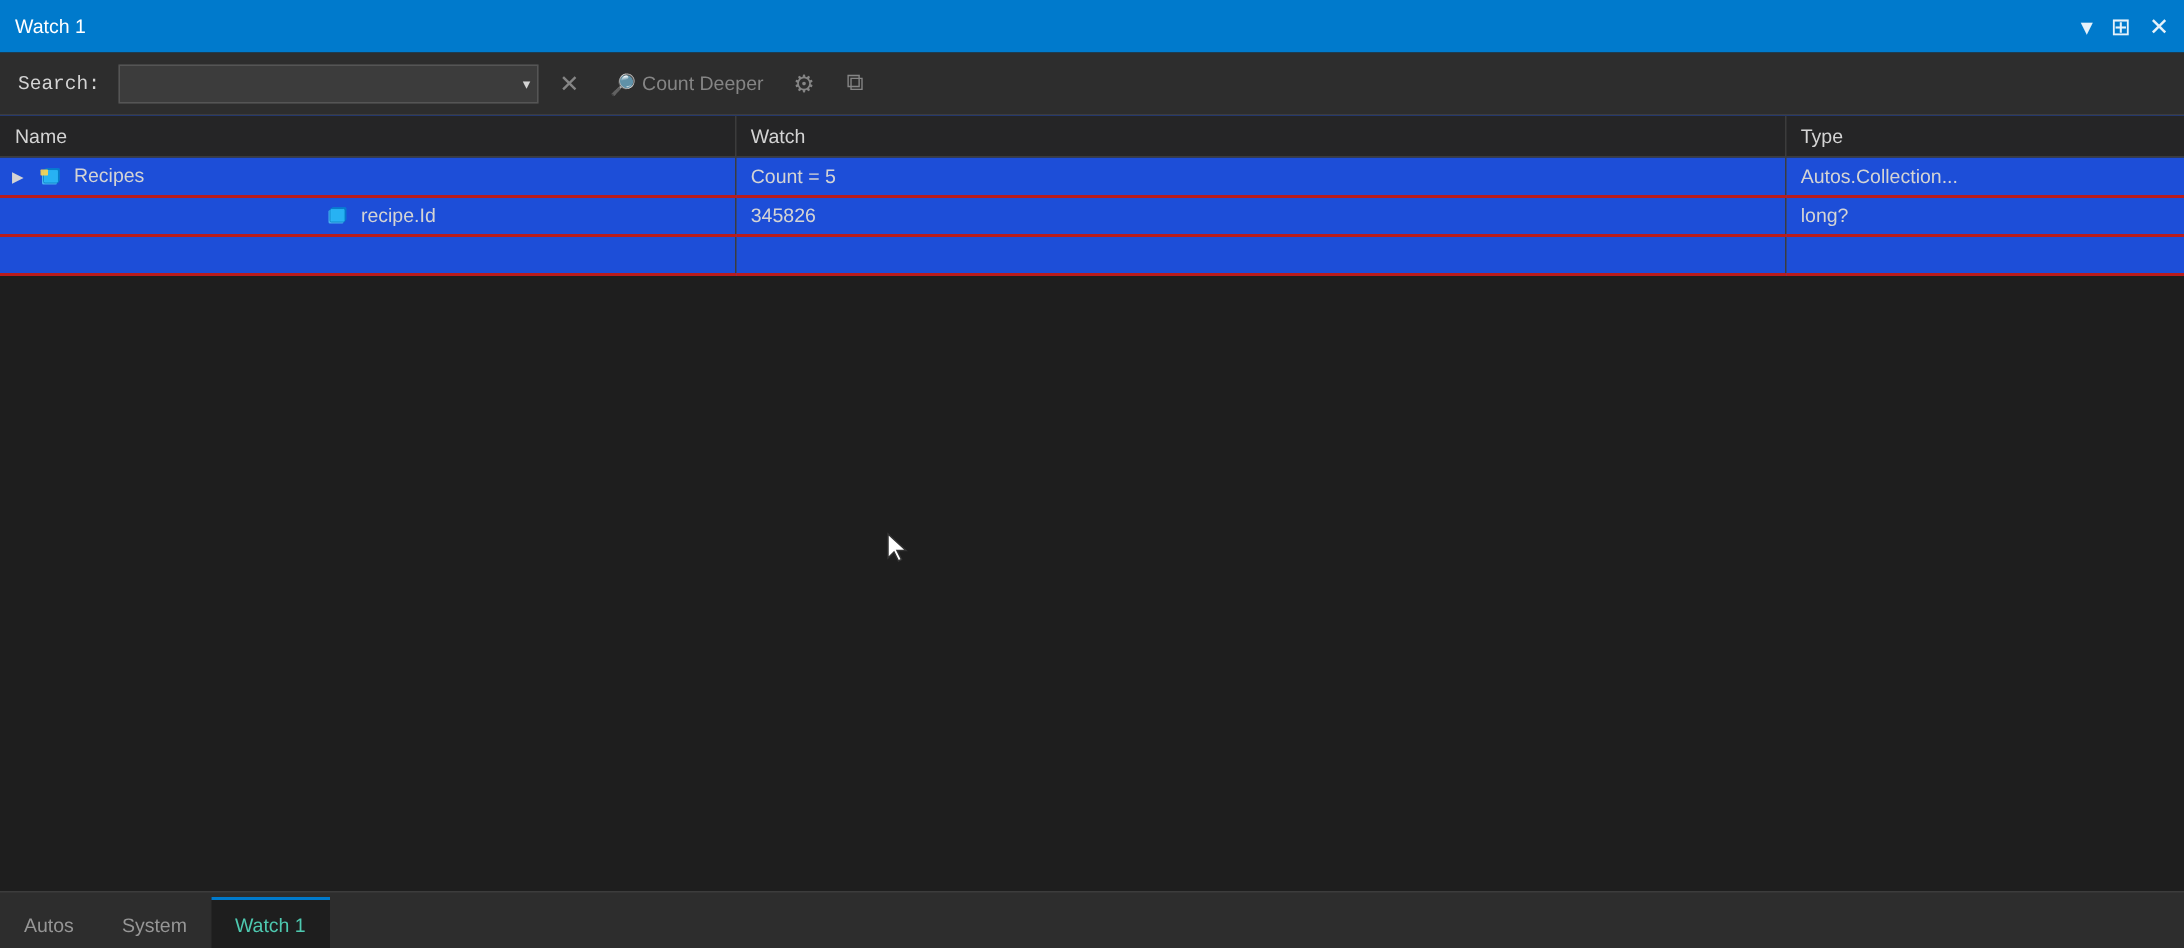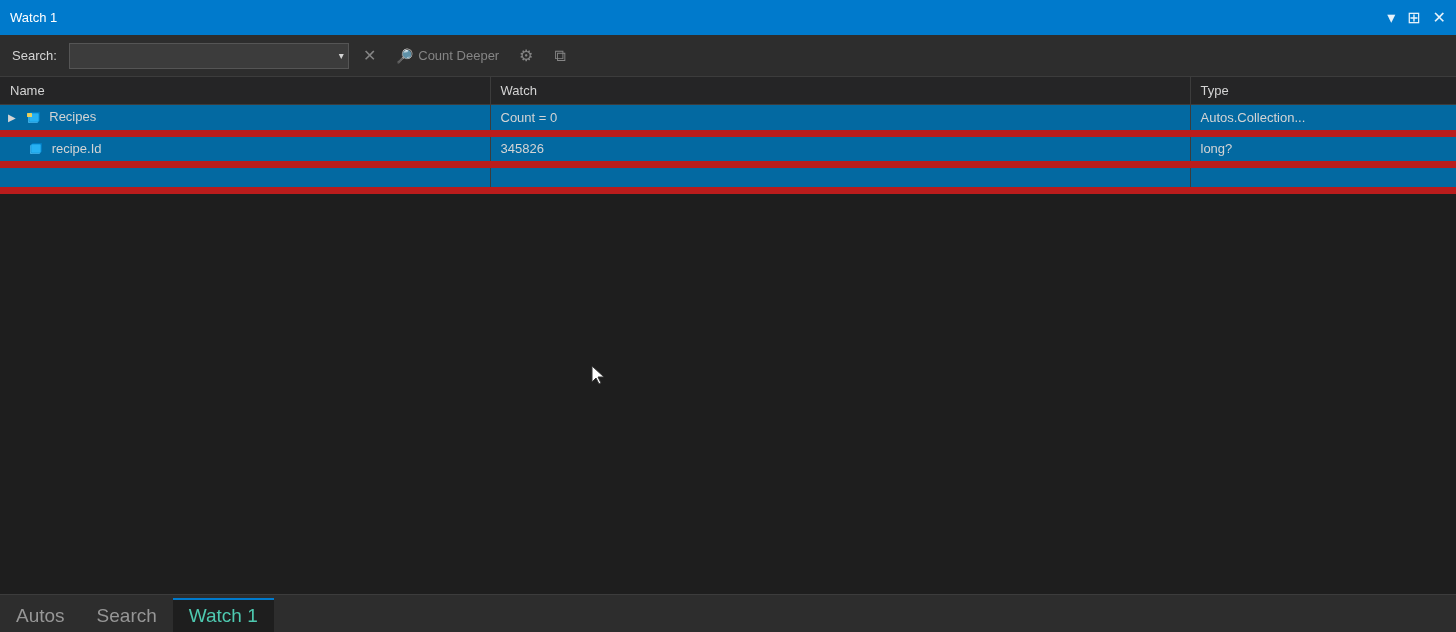--- a/index.html
+++ b/index.html
@@ -50,20 +50,21 @@
       align-items: center;
       padding: 0 12px;
       gap: 8px;
       flex-shrink: 0;
       border-bottom: 1px solid #3c3c3c;
     }
     .toolbar-label {
       font-size: 13px;
       color: #d4d4d4;
       margin-right: 4px;
+      font-family: Liberation Mono, monospace;
     }
     .search-input-wrapper {
       display: flex;
       align-items: center;
       background: #3c3c3c;
       border: 1px solid #555;
       height: 26px;
       width: 280px;
       position: relative;
     }
@@ -112,21 +113,21 @@
     .search-deeper-btn .icon {
       font-size: 14px;
     }
 
     
     .main-content {
       flex: 1;
       display: flex;
       flex-direction: column;
       overflow: hidden;
-      background: #0369a1;
+      background: #1d4ed8;
     }
 
     
     .watch-table {
       width: 100%;
       border-collapse: collapse;
       table-layout: fixed;
     }
     .watch-table th {
       background: #252526;
@@ -137,39 +138,40 @@
       padding: 6px 10px;
       border-bottom: 1px solid #3c3c3c;
       border-right: 1px solid #3c3c3c;
     }
     .watch-table th:last-child {
       border-right: none;
     }
     .watch-table td {
       padding: 4px 10px;
       font-size: 13px;
-      border-bottom: 7px solid #b91c1c;
+      border-bottom: 2px solid #b91c1c;
       border-right: 1px solid #3c3c3c;
       height: 26px;
       white-space: nowrap;
       overflow: hidden;
       text-overflow: ellipsis;
     }
     .watch-table td:last-child {
       border-right: none;
     }
     .col-name { width: 490px; }
     .col-value { width: 700px; }
     .col-type { width: auto; }
 
     .row-recipes td:first-child {
       padding-left: 8px;
     }
     .row-recipe-id td:first-child {
       padding-left: 28px;
+      text-align: center;
     }
     .row-empty td {
       height: 26px;
     }
 
     .expand-arrow {
       display: inline-block;
       width: 14px;
       font-size: 10px;
       color: #d4d4d4;
@@ -184,21 +186,21 @@
       align-items: flex-end;
       padding: 0 0;
       border-top: 1px solid #3c3c3c;
       flex-shrink: 0;
     }
     .tab-item {
       height: 34px;
       display: flex;
       align-items: center;
       padding: 0 16px;
-      font-size: 19px;
+      font-size: 13px;
       cursor: pointer;
       color: #969696;
       border-top: 2px solid transparent;
       user-select: none;
     }
     .tab-item.active {
       color: #4ec9b0;
       background: #1e1e1e;
       border-top: 2px solid #007acc;
     }
@@ -280,21 +282,21 @@
           <span class="expand-arrow">▶</span>
           
           <svg class="icon-svg" width="16" height="16" viewBox="0 0 16 16">
             <rect x="2" y="4" width="10" height="9" rx="1" fill="#4fc3f7" opacity="0.85"></rect>
             <rect x="4" y="2" width="10" height="9" rx="1" fill="#0288d1" opacity="0.7"></rect>
             <rect x="3" y="3" width="10" height="9" rx="1" fill="#29b6f6" opacity="0.9" stroke="#0277bd" stroke-width="0.5"></rect>
             <rect x="1" y="3" width="5" height="4" rx="0.5" fill="#ffd54f" opacity="0.9"></rect>
           </svg>
           <span>Recipes</span>
         </td>
-        <td>Count = 0</td>
+        <td>Count = 5</td>
         <td>Autos.Collection...</td>
       </tr>
 
       <tr class="row-recipe-id">
         <td>
           
           <svg class="icon-svg" width="16" height="16" viewBox="0 0 16 16">
             <rect x="2" y="4" width="10" height="9" rx="1" fill="#4fc3f7" opacity="0.85"></rect>
             <rect x="4" y="2" width="10" height="9" rx="1" fill="#0288d1" opacity="0.7"></rect>
             <rect x="3" y="3" width="10" height="9" rx="1" fill="#29b6f6" opacity="0.9" stroke="#0277bd" stroke-width="0.5"></rect>
@@ -319,18 +321,18 @@
       <path d="M2 2L2 18L6 14L9 20L11 19L8 13L14 13L2 2Z" fill="white" stroke="#333" stroke-width="1"></path>
     </svg>
   </div>
 </div>
 
 <div class="tab-bar">
   <div class="tab-item">
     <span>Autos</span>
   </div>
   <div class="tab-item">
-    <span>Search</span>
+    <span>System</span>
   </div>
   <div class="tab-item active">
     <span>Watch 1</span>
   </div>
 </div>
 
 </body></html>

